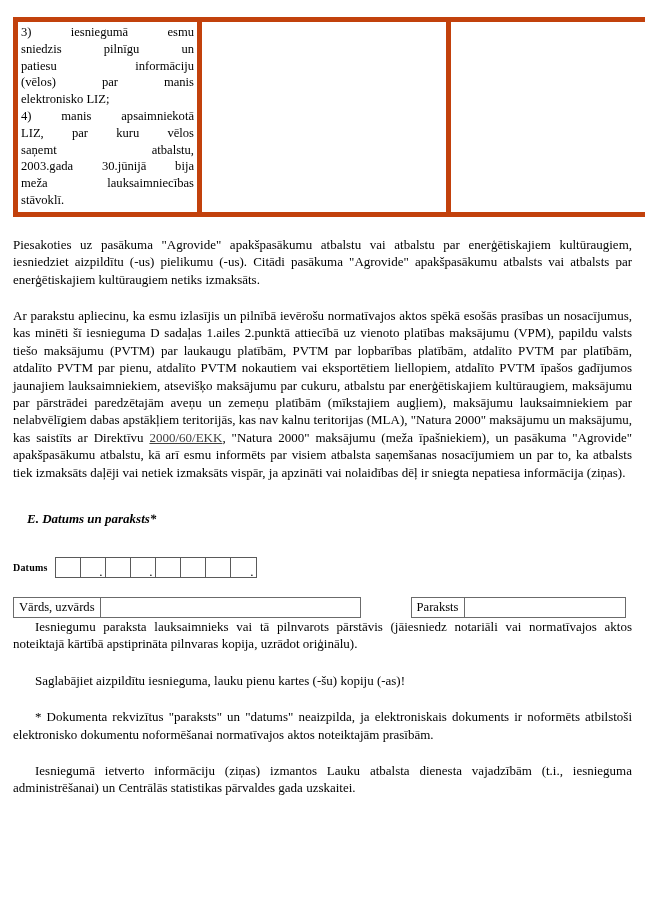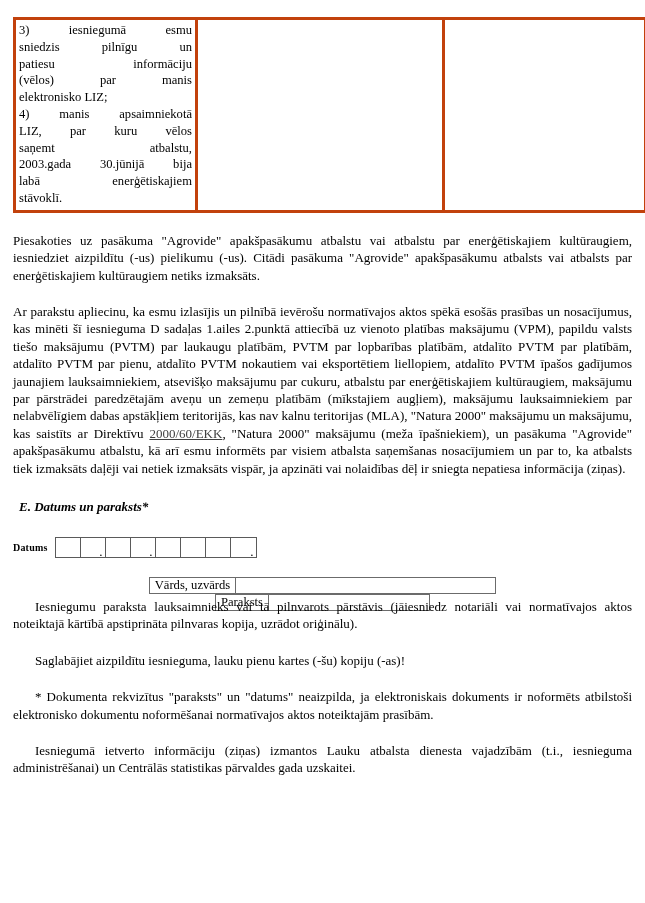--- a/index.html
+++ b/index.html
@@ -25,21 +25,21 @@
   }
 
   
   .decl-table {
     margin-top: 17px;
     width: 612px;
     border-collapse: collapse;
     table-layout: fixed;
   }
   .decl-table td {
-    border: 3px solid #c2410c;
+    border: 5px solid #c2410c;
     vertical-align: top;
     padding: 2px 3px 3px 3px;
     font-size: 12.6px;
     line-height: 16.8px;
     text-align: justify;
     text-justify: inter-word;
   }
   .decl-table td.col-a { width: 173px; }
   .decl-table td.col-b { width: 238px; }
   .decl-table td.col-c { width: 193px; }
@@ -59,21 +59,21 @@
   .gap-md { height: 15px; }
   .indent { text-indent: 22px; }
 
   a.inline-link {
     color: #404040;
     text-decoration: underline;
   }
 
   
   h2.sect-head {
-    margin: 6px;
+    margin: 14px;
     font-size: 13px;
     line-height: 17px;
     font-weight: bold;
     font-style: italic;
   }
 
   
   .date-row {
     display: flex;
     align-items: center;
@@ -108,21 +108,20 @@
     font-size: 13px;
     line-height: 10px;
     color: #000;
   }
 
   
   .sig-row {
     display: flex;
     align-items: center;
     height: 21px;
-    flex-direction: column;
   }
   .field-group {
     display: flex;
     align-items: stretch;
     height: 21px;
   }
   .field-label {
     border: 1px solid #6b6b6b;
     box-sizing: border-box;
     display: flex;
@@ -158,21 +157,21 @@
           <span class="decl-cell-text" id="decl-lines">
               <span style="text-align: justify; text-align-last: justify;">3) iesniegumā esmu</span>
               <span style="text-align: justify; text-align-last: justify;">sniedzis pilnīgu un</span>
               <span style="text-align: justify; text-align-last: justify;">patiesu informāciju</span>
               <span style="text-align: justify; text-align-last: justify;">(vēlos) par manis</span>
               <span>elektronisko LIZ;</span>
               <span style="text-align: justify; text-align-last: justify;">4) manis apsaimniekotā</span>
               <span style="text-align: justify; text-align-last: justify;">LIZ, par kuru vēlos</span>
               <span style="text-align: justify; text-align-last: justify;">saņemt atbalstu,</span>
               <span style="text-align: justify; text-align-last: justify;">2003.gada 30.jūnijā bija</span>
-              <span style="text-align: justify; text-align-last: justify;">labā enerģētiskajiem</span>
+              <span style="text-align: justify; text-align-last: justify;">meža lauksaimniecības</span>
               <span>stāvoklī.</span>
             </span>
         </td>
         <td class="col-b">&nbsp;</td>
         <td class="col-c">&nbsp;</td>
       </tr>
     </tbody>
   </table>
 
   <div class="gap-lg"></div>

